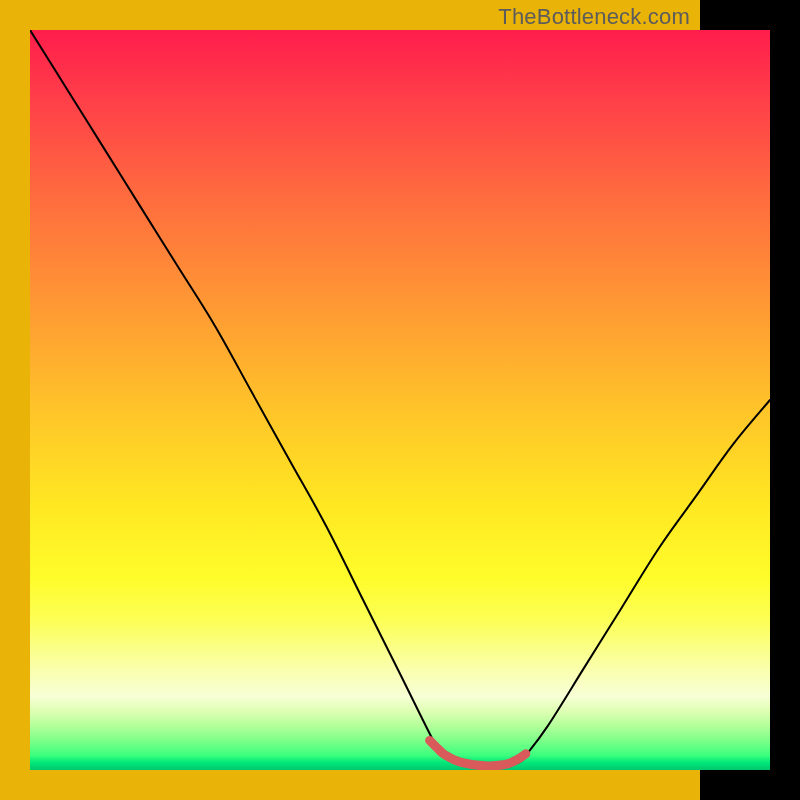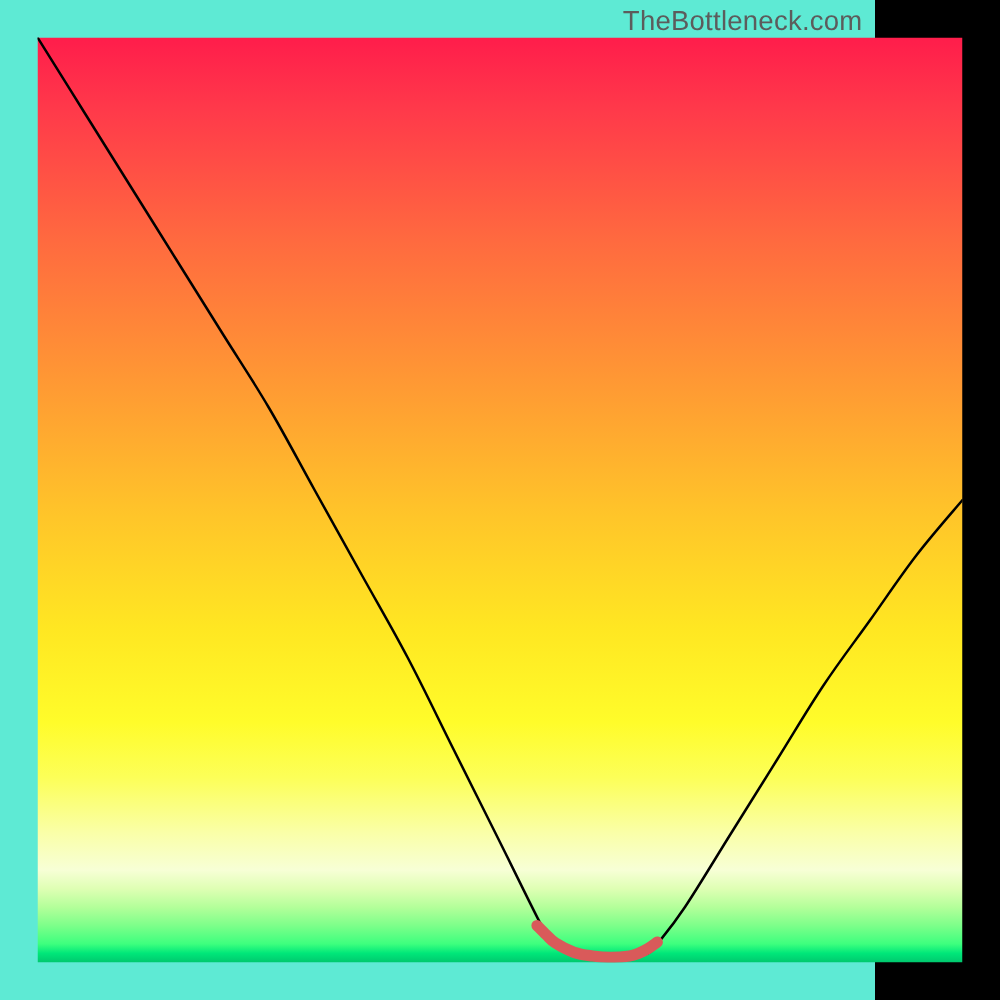--- a/index.html
+++ b/index.html
@@ -8,21 +8,21 @@
     width: 800px;
     height: 800px;
     overflow: hidden;
     background: #000;
     font-family: Arial, Helvetica, sans-serif;
   }
   .stage {
     position: relative;
     width: 700px;
     height: 800px;
-    background: #5eead4;
+    background: #eab308;
   }
   .plot-area {
     position: absolute;
     left: 30px;
     top: 30px;
     width: 740px;
     height: 740px;
     overflow: hidden;
   }
   .gradient-bg {

